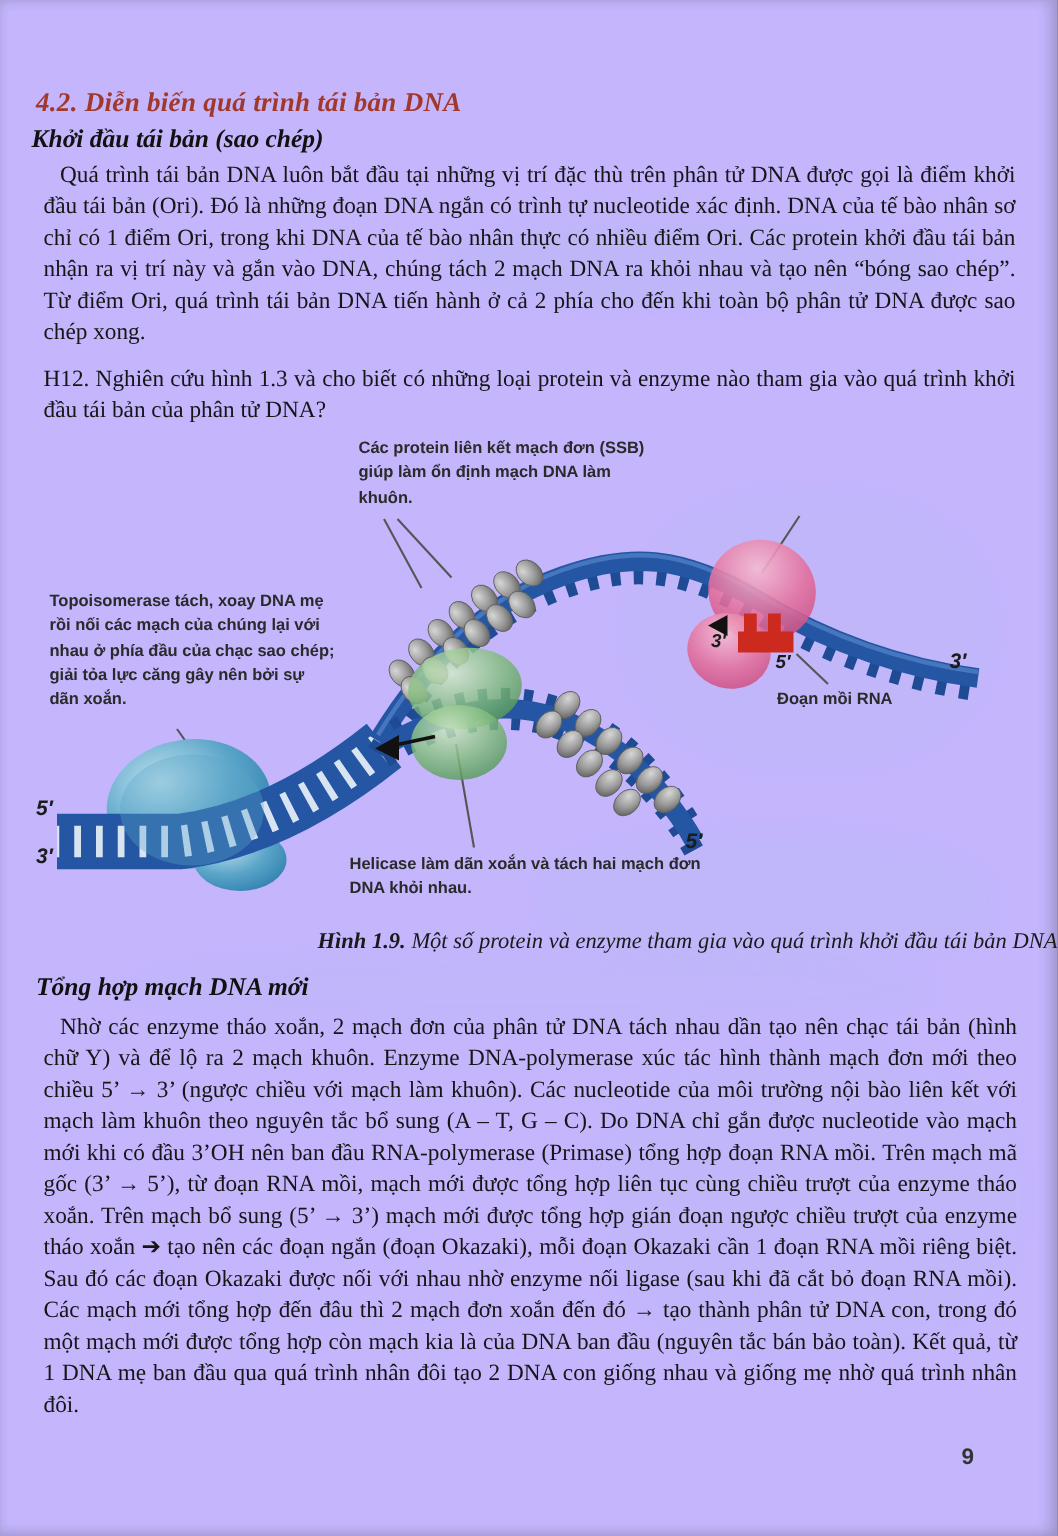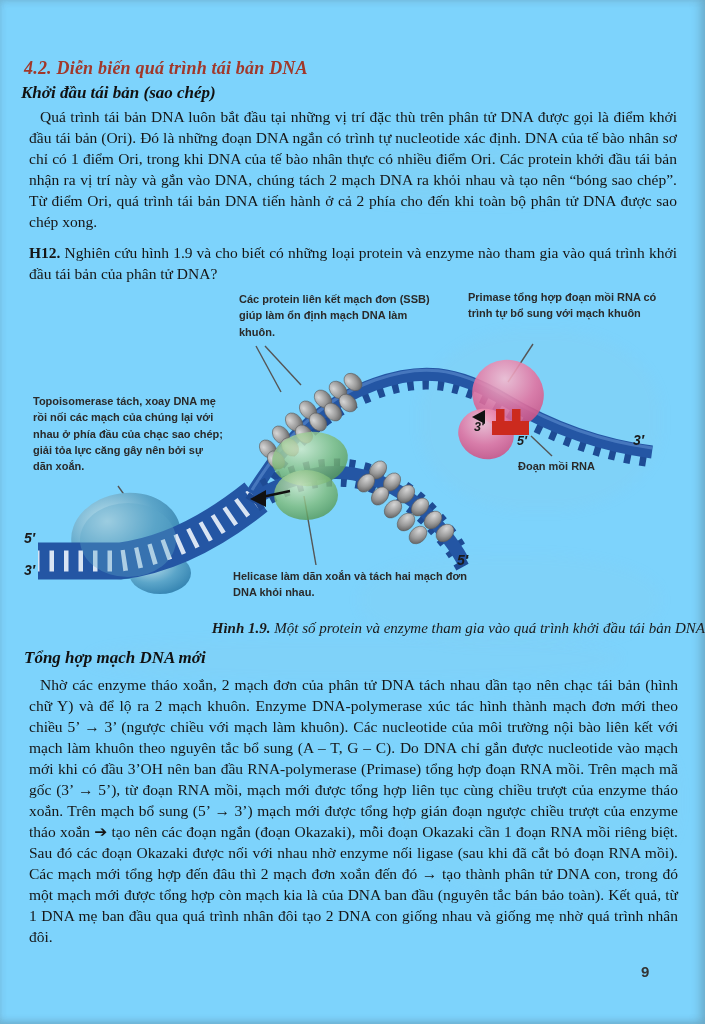--- a/index.html
+++ b/index.html
@@ -1,41 +1,41 @@
 <!DOCTYPE html>
 <html><head>
 <meta charset="utf-8">
 <style>
   html,body{margin:0;padding:0;background:#777;}
   .page{
     position:relative;
     width:705px;height:1024px;
     margin:0 auto;
-    background:#7dd3fc;
+    background:#c4b5fd;
     font-family:"Liberation Serif", serif;
     color:#161616;
     overflow:hidden;
   }
   .page::after{ 
     content:"";position:absolute;inset:0;pointer-events:none;
     box-shadow:inset -6px 0 8px rgba(60,60,60,.18), inset 0 -4px 6px rgba(60,60,60,.10), inset 2px 2px 6px rgba(120,120,120,.06);
   }
   .abs{position:absolute;}
   .sec-title{
     font-size:18px;font-weight:bold;font-style:italic;color:#a1382a;
     letter-spacing:.2px;white-space:nowrap;
   }
   .sub-head{
     font-size:17px;font-weight:bold;font-style:italic;color:#111;white-space:nowrap;
   }
   .body-par{
     font-size:15.5px;line-height:21px;text-align:justify;text-indent:11px;
   }
   .q-par{font-size:15.5px;line-height:21px;text-align:justify;}
-  .q-label{font-weight:bold;}
+  .q-label{font-weight:normal;}
   .caption{
     width:705px;text-align:right;font-size:15px;font-style:italic;color:#1a1a1a;
   }
   .caption .cap-label{font-weight:bold;}
   .figure{position:absolute;left:0;top:282px;width:705px;height:338px;}
   .fig-label{
     position:absolute;
     font-family:"Liberation Sans", sans-serif;
     font-size:11px;font-weight:bold;color:#2a2a2a;line-height:1.48;
   }
@@ -57,21 +57,21 @@
   <div class="ghost" style="left:420px;top:330px;width:240px;height:180px;background:rgba(150,205,215,.09)"></div>
   <div class="ghost" style="left:360px;top:555px;width:300px;height:90px;background:rgba(150,205,215,.08)"></div>
   <div class="ghost" style="left:90px;top:638px;width:530px;height:42px;background:rgba(150,205,215,.07)"></div>
   <div class="ghost" style="left:400px;top:700px;width:280px;height:200px;background:rgba(160,210,215,.05)"></div>
 
   <div class="abs sec-title" style="left:24px;top:58px;">4.2. Diễn biến quá trình tái bản DNA</div>
   <div class="abs sub-head" style="left:21px;top:83px;">Khởi đầu tái bản (sao chép)</div>
 
   <div class="abs body-par" style="left:29px;top:106px;width:648px;">Quá trình tái bản DNA luôn bắt đầu tại những vị trí đặc thù trên phân tử DNA được gọi là điểm khởi đầu tái bản (Ori). Đó là những đoạn DNA ngắn có trình tự nucleotide xác định. DNA của tế bào nhân sơ chỉ có 1 điểm Ori, trong khi DNA của tế bào nhân thực có nhiều điểm Ori. Các protein khởi đầu tái bản nhận ra vị trí này và gắn vào DNA, chúng tách 2 mạch DNA ra khỏi nhau và tạo nên “bóng sao chép”. Từ điểm Ori, quá trình tái bản DNA tiến hành ở cả 2 phía cho đến khi toàn bộ phân tử DNA được sao chép xong.</div>
 
-  <div class="abs q-par" style="left:29px;top:242px;width:648px;"><span class="q-label">H12.</span><span> Nghiên cứu hình 1.9 và cho biết có những loại protein và enzyme nào tham gia vào quá trình khởi đầu tái bản của phân tử DNA?</span></div>
+  <div class="abs q-par" style="left:29px;top:242px;width:648px;"><span class="q-label">H12.</span><span> Nghiên cứu hình 1.3 và cho biết có những loại protein và enzyme nào tham gia vào quá trình khởi đầu tái bản của phân tử DNA?</span></div>
 
   <div class="figure">
     <svg width="705" height="338" viewBox="0 0 705 338">
       <defs>
         <radialGradient id="gBead" cx="35%" cy="30%" r="75%">
           <stop offset="0%" stop-color="#d6d6d6"></stop>
             <stop offset="60%" stop-color="#9a9a9a"></stop>
             <stop offset="100%" stop-color="#666666"></stop>
         </radialGradient>
         <radialGradient id="gTeal" cx="35%" cy="30%" r="80%">
@@ -172,21 +172,20 @@
       <g>
         <rect x="492" y="139" width="37" height="14" fill="#cc2a1e"></rect>
         <rect x="496" y="127" width="8.5" height="14" fill="#cc2a1e"></rect>
         <rect x="512" y="127" width="8.5" height="14" fill="#cc2a1e"></rect>
         <polygon points="472,135 485,128 485,142" fill="#111"></polygon>
       </g>
     </svg>
 
     
     <div class="fig-label" style="left:239px;top:9px;width:198px;">Các protein liên kết mạch đơn (SSB) giúp làm ổn định mạch DNA làm khuôn.</div>
-    <div class="fig-label" style="left:468px;top:7px;width:202px;">Primase tổng hợp đoạn mồi RNA có trình tự bổ sung với mạch khuôn</div>
     <div class="fig-label" style="left:33px;top:111px;width:190px;">Topoisomerase tách, xoay DNA mẹ rồi nối các mạch của chúng lại với nhau ở phía đầu của chạc sao chép; giải tỏa lực căng gây nên bởi sự dãn xoắn.</div>
     <div class="fig-label" style="left:233px;top:286px;width:245px;">Helicase làm dãn xoắn và tách hai mạch đơn DNA khỏi nhau.</div>
     <div class="fig-label" style="left:518px;top:176px;width:78px;text-align:left;">Đoạn mồi RNA</div>
 
     
     <span class="prime" style="left:24px;top:248px;">5′</span>
     <span class="prime" style="left:24px;top:280px;">3′</span>
     <span class="prime" style="left:633px;top:150px;">3′</span>
     <span class="prime" style="left:457px;top:270px;">5′</span>
     <span class="prime small" style="left:474px;top:138px;">3′</span>

